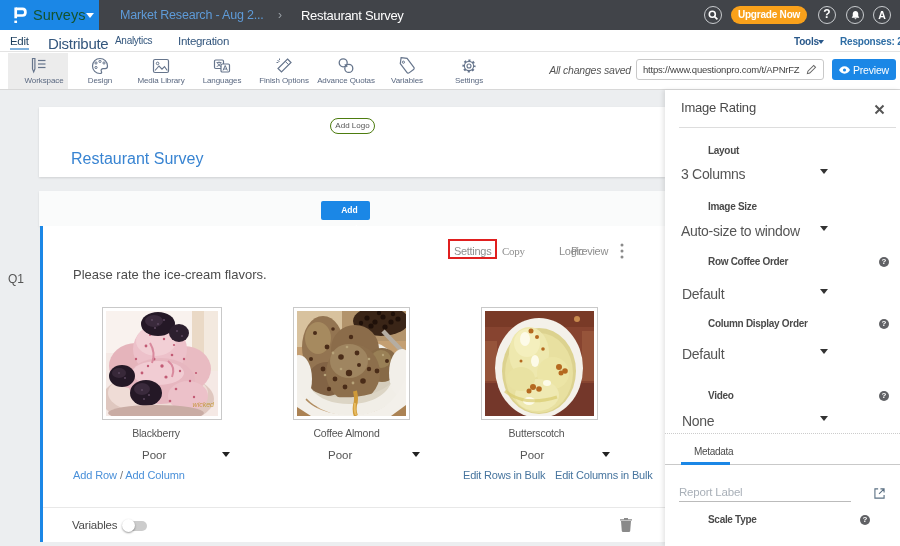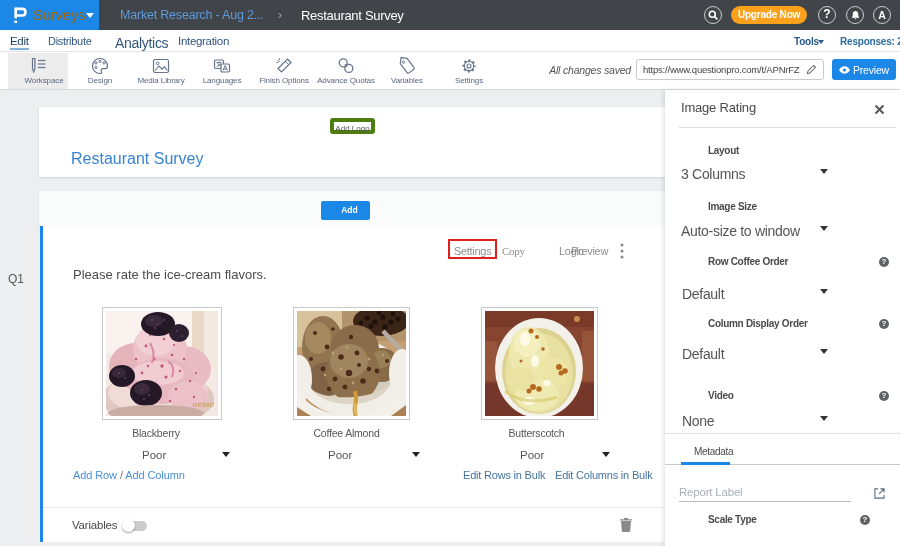--- a/index.html
+++ b/index.html
@@ -12,43 +12,43 @@
 
 <div class="abs" style="left:0;top:0;width:900px;height:30px;background:#414449;"></div>
 <div class="abs" style="left:0;top:0;width:99px;height:31px;background:#1b87e6;"></div>
 <svg class="abs" style="left:13px;top:6px;" width="18" height="18" viewBox="0 0 18 18">
   <g stroke="#ffffff" stroke-width="2.7" fill="none">
     <path d="M2.7,2.9 H9.5 C13.4,2.9 13.4,9.5 9.5,9.5 H2.7"></path>
     <path d="M2.7,1.5 V12.3"></path>
     <path d="M2.7,14.6 V17"></path>
   </g>
 </svg>
-<div class="abs" style="left:33px;top:7px;color:#a16207;font-size:14.5px;">Surveys</div>
+<div class="abs" style="left:33px;top:7px;color:#14532d;font-size:14.5px;">Surveys</div>
 <div class="abs" style="left:86px;top:13px;width:0;height:0;border-left:4.5px solid transparent;border-right:4.5px solid transparent;border-top:5px solid #fff;"></div>
 <div class="abs" style="left:120px;top:8px;color:#5e9bd8;font-size:12.5px;letter-spacing:-0.2px;">Market Research - Aug 2...</div>
 <div class="abs" style="left:278px;top:8px;color:#9aa0a6;font-size:12px;">›</div>
 <div class="abs" style="left:301px;top:8px;color:#ffffff;font-size:13px;letter-spacing:-0.3px;">Restaurant Survey</div>
 
 <div class="abs" style="left:704px;top:6px;width:18px;height:18px;border:1.4px solid #c9cccf;border-radius:50%;"></div>
 <svg class="abs" style="left:708px;top:10px;" width="11" height="11" viewBox="0 0 11 11">
     <circle cx="4.3" cy="4.3" r="3" fill="none" stroke="#fff" stroke-width="1.6"></circle>
     <line x1="6.6" y1="6.6" x2="9.4" y2="9.4" stroke="#fff" stroke-width="1.7"></line>
   </svg>
 <div class="abs" style="left:731px;top:6px;width:76px;height:18px;background:#f9a11b;border-radius:9px;color:#fff;font-size:10px;font-weight:bold;text-align:center;line-height:18px;letter-spacing:-0.2px;">Upgrade Now</div>
 <div class="abs" style="left:818px;top:6px;width:18px;height:18px;border:1.4px solid #c9cccf;border-radius:50%;color:#fff;font-size:12px;font-weight:bold;text-align:center;line-height:15px;">?</div>
 <div class="abs" style="left:846px;top:6px;width:18px;height:18px;border:1.4px solid #c9cccf;border-radius:50%;"></div>
 <svg class="abs" style="left:850px;top:10px;" width="11" height="11" viewBox="0 0 24 24">
     <path fill="#fff" d="M12 2 C8.7 2 6 4.7 6 8 v5 l-2 3 v1 h16 v-1 l-2-3 V8 C18 4.7 15.3 2 12 2 z M10 18 a2 2 0 0 0 4 0 z"></path>
   </svg>
 <div class="abs" style="left:873px;top:6px;width:18px;height:18px;border:1.4px solid #c9cccf;border-radius:50%;color:#fff;font-size:10.5px;font-weight:bold;text-align:center;line-height:16px;">A</div>
 
 <div class="abs" style="left:0;top:30px;width:900px;height:22px;background:#ffffff;border-bottom:1px solid #e3e3e3;"></div>
 <div class="abs" style="left:10px;top:35px;color:#1d3f5e;font-size:11.5px;letter-spacing:-0.3px;border-bottom:2px solid #7fb1dd;padding-bottom:1px;">Edit</div>
-<div class="abs" style="left:48px;top:35px;color:#33567d;font-size:11px;letter-spacing:-0.3px;">Distribute</div>
-<div class="abs" style="left:115px;top:35px;color:#33567d;font-size:14px;letter-spacing:-0.3px;">Analytics</div>
+<div class="abs" style="left:48px;top:35px;color:#33567d;font-size:15px;letter-spacing:-0.3px;">Distribute</div>
+<div class="abs" style="left:115px;top:35px;color:#33567d;font-size:10px;letter-spacing:-0.3px;">Analytics</div>
 <div class="abs" style="left:178px;top:35px;color:#33567d;font-size:11.5px;letter-spacing:-0.3px;">Integration</div>
 <div class="abs" style="left:794px;top:36px;color:#29588a;font-size:10px;font-weight:bold;letter-spacing:-0.2px;white-space:nowrap;">Tools</div>
 <div class="abs" style="left:818px;top:40px;width:0;height:0;border-left:3.5px solid transparent;border-right:3.5px solid transparent;border-top:4px solid #29588a;"></div>
 <div class="abs" style="left:840px;top:36px;color:#2e6da4;font-size:10px;font-weight:bold;letter-spacing:-0.2px;white-space:nowrap;">Responses: 2</div>
 
 <div class="abs" style="left:0;top:52px;width:900px;height:38px;background:#fff;border-bottom:1px solid #d8d8d8;"></div>
 <div class="abs" style="left:8px;top:53px;width:60px;height:36px;background:#ececec;"></div>
 
 <svg class="abs" style="left:29px;top:57px;" width="18" height="18" viewBox="0 0 18 18">
   <g stroke="#66758c" stroke-width="1.2" fill="none">
@@ -122,21 +122,21 @@
 <div class="abs" style="left:832px;top:59px;width:64px;height:21px;background:#1b87e6;border-radius:3px;"></div>
 <div class="abs" style="left:853px;top:64px;color:#fff;font-size:10.5px;letter-spacing:-0.2px;">Preview</div>
 <svg class="abs" style="left:839px;top:66px;" width="11" height="8" viewBox="0 0 12 8">
     <path d="M6 0 C3 0 1 2.2 0 4 C1 5.8 3 8 6 8 C9 8 11 5.8 12 4 C11 2.2 9 0 6 0 z" fill="#fff"></path>
     <circle cx="6" cy="4" r="1.7" fill="#1b87e6"></circle>
   </svg>
 
 <div class="abs" style="left:8px;top:272px;color:#555;font-size:12px;">Q1</div>
 
 <div class="abs" style="left:39px;top:107px;width:626px;height:70px;background:#fff;box-shadow:0 1px 2px rgba(0,0,0,.12);"></div>
-<div class="abs" style="left:330px;top:118px;width:45px;height:16px;background:#fff;border:4px solid #4d7c0f;border-radius:3px;color:#555;font-size:8px;text-align:center;line-height:14px;">Add Logo</div>
+<div class="abs" style="left:330px;top:118px;width:45px;height:16px;background:#fff;border:1px solid #4d7c0f;border-radius:8px;color:#555;font-size:8px;text-align:center;line-height:14px;">Add Logo</div>
 <div class="abs" style="left:71px;top:150px;color:#3884d2;font-size:16px;">Restaurant Survey</div>
 
 <div class="abs" style="left:39px;top:191px;width:626px;height:35px;background:#fafbfb;box-shadow:0 1px 2px rgba(0,0,0,.10);"></div>
 <div class="abs" style="left:321px;top:201px;width:49px;height:19px;background:#1b87e6;border-radius:2px;color:#fff;font-size:8.5px;font-weight:bold;text-align:center;line-height:19px;padding-left:8px;">Add Question</div>
 
 <div class="abs" style="left:40px;top:226px;width:625px;height:316px;background:#fff;border-left:3px solid #1b87e6;"></div>
 
 <div class="abs" style="left:448px;top:239px;width:49px;height:20px;border:2.5px solid #e01f1f;"></div>
 <div class="abs" style="left:454px;top:245px;color:#8f8f8f;font-size:11px;letter-spacing:-0.3px;">Settings</div>
 <div class="abs" style="left:502px;top:245px;color:#8f8f8f;font-size:11px;letter-spacing:-0.3px;font-family:Liberation Serif, serif;">Copy</div>

